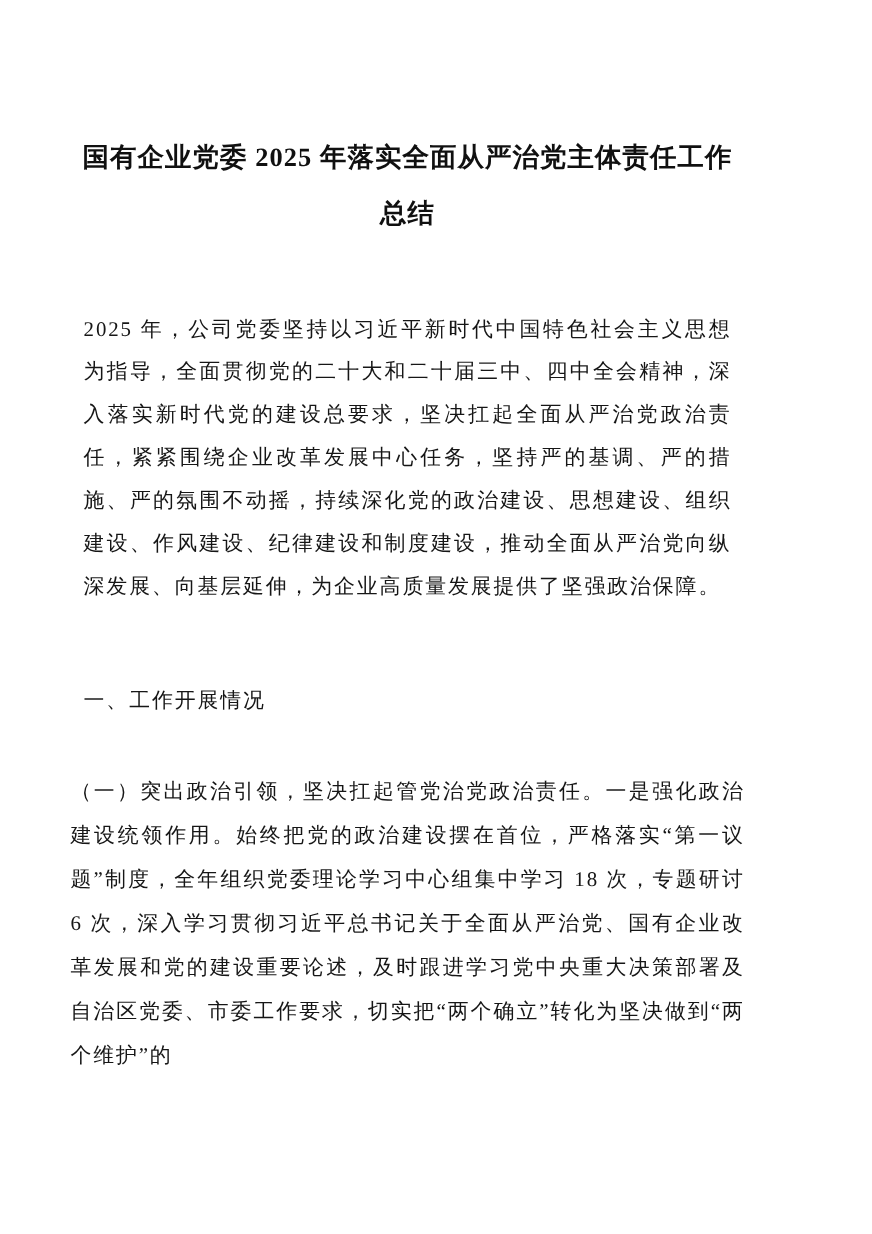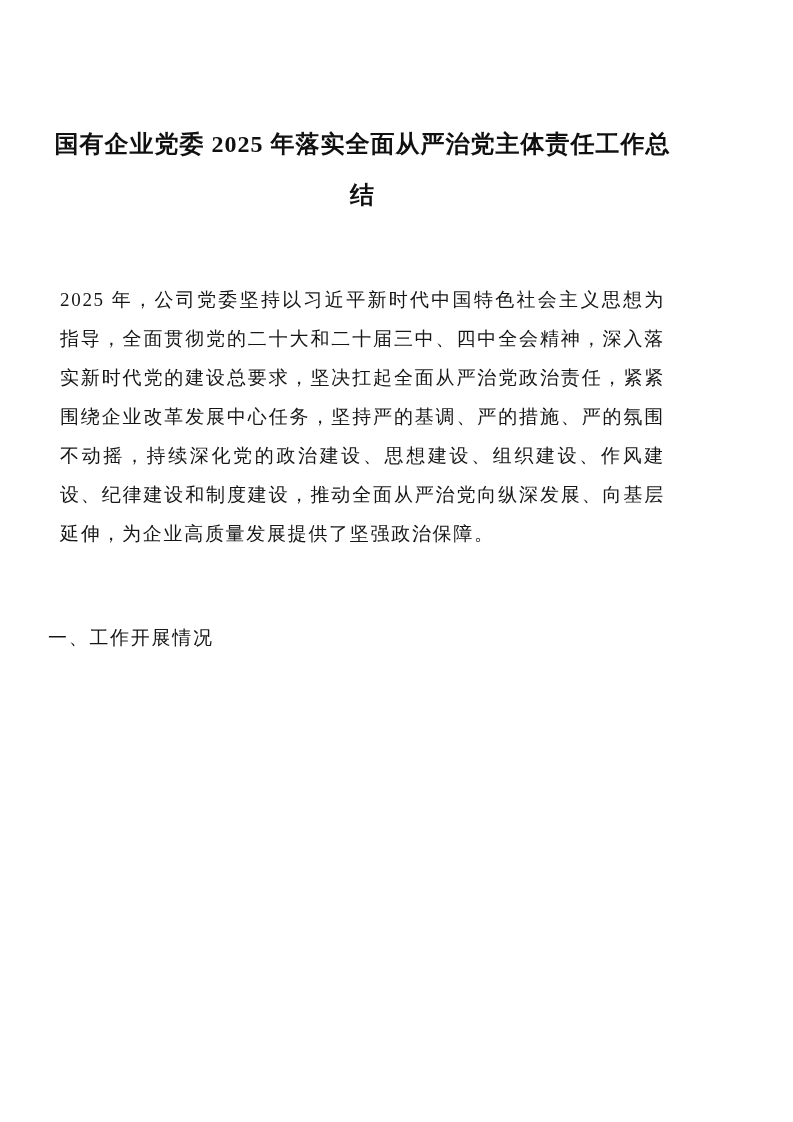--- a/index.html
+++ b/index.html
@@ -7,21 +7,21 @@
     padding: 0;
     background: #ffffff;
   }
   .page {
     position: relative;
     width: 793px;
     height: 1122px;
     margin: 0 auto;
     background: #ffffff;
     box-sizing: border-box;
-    padding: 119px 116px 0 48px;
+    padding: 119px 116px 0 64px;
     overflow: hidden;
     font-family: "Liberation Serif", "DejaVu Serif", serif;
     color: #161616;
   }
   .doc-title {
     margin: 0 0 59px 0;
     font-size: 24px;
     line-height: 51px;
     font-weight: 700;
     text-align: center;
@@ -33,21 +33,21 @@
     font-size: 19px;
     letter-spacing: 1.7px;
     text-align: justify;
     word-break: break-all;
     line-break: strict;
   }
   .para-intro {
     line-height: 39px;
   }
   .section-heading {
-    margin: 65px 0 0 0;
+    margin: 65px 0 0 12px;
     font-size: 19px;
     font-weight: 400;
     line-height: 39px;
     letter-spacing: 1.7px;
     text-align: justify;
   }
   .para-body {
     margin: 43px 0 0 0;
     line-height: 40px;
   }
@@ -55,13 +55,14 @@
 </head>
 <body>
 
 <div class="page">
   <h1 class="doc-title">国有企业党委 2025 年落实全面从严治党主体责任工作总结</h1>
 
   <p class="para para-intro">2025 年，公司党委坚持以习近平新时代中国特色社会主义思想为指导，全面贯彻党的二十大和二十届三中、四中全会精神，深入落实新时代党的建设总要求，坚决扛起全面从严治党政治责任，紧紧围绕企业改革发展中心任务，坚持严的基调、严的措施、严的氛围不动摇，持续深化党的政治建设、思想建设、组织建设、作风建设、纪律建设和制度建设，推动全面从严治党向纵深发展、向基层延伸，为企业高质量发展提供了坚强政治保障。</p>
 
   <h2 class="section-heading">一、工作开展情况</h2>
 
+  <p class="para para-body">（一）突出政治引领，坚决扛起管党治党政治责任。一是强化政治建设统领作用。始终把党的政治建设摆在首位，严格落实“第一议题”制度，全年组织党委理论学习中心组集中学习 18 次，专题研讨 6 次，深入学习贯彻习近平总书记关于全面从严治党、国有企业改革发展和党的建设重要论述，及时跟进学习党中央重大决策部署及自治区党委、市委工作要求，切实把“两个确立”转化为坚决做到“两个维护”的</p>
 </div>
 
 </body></html>

